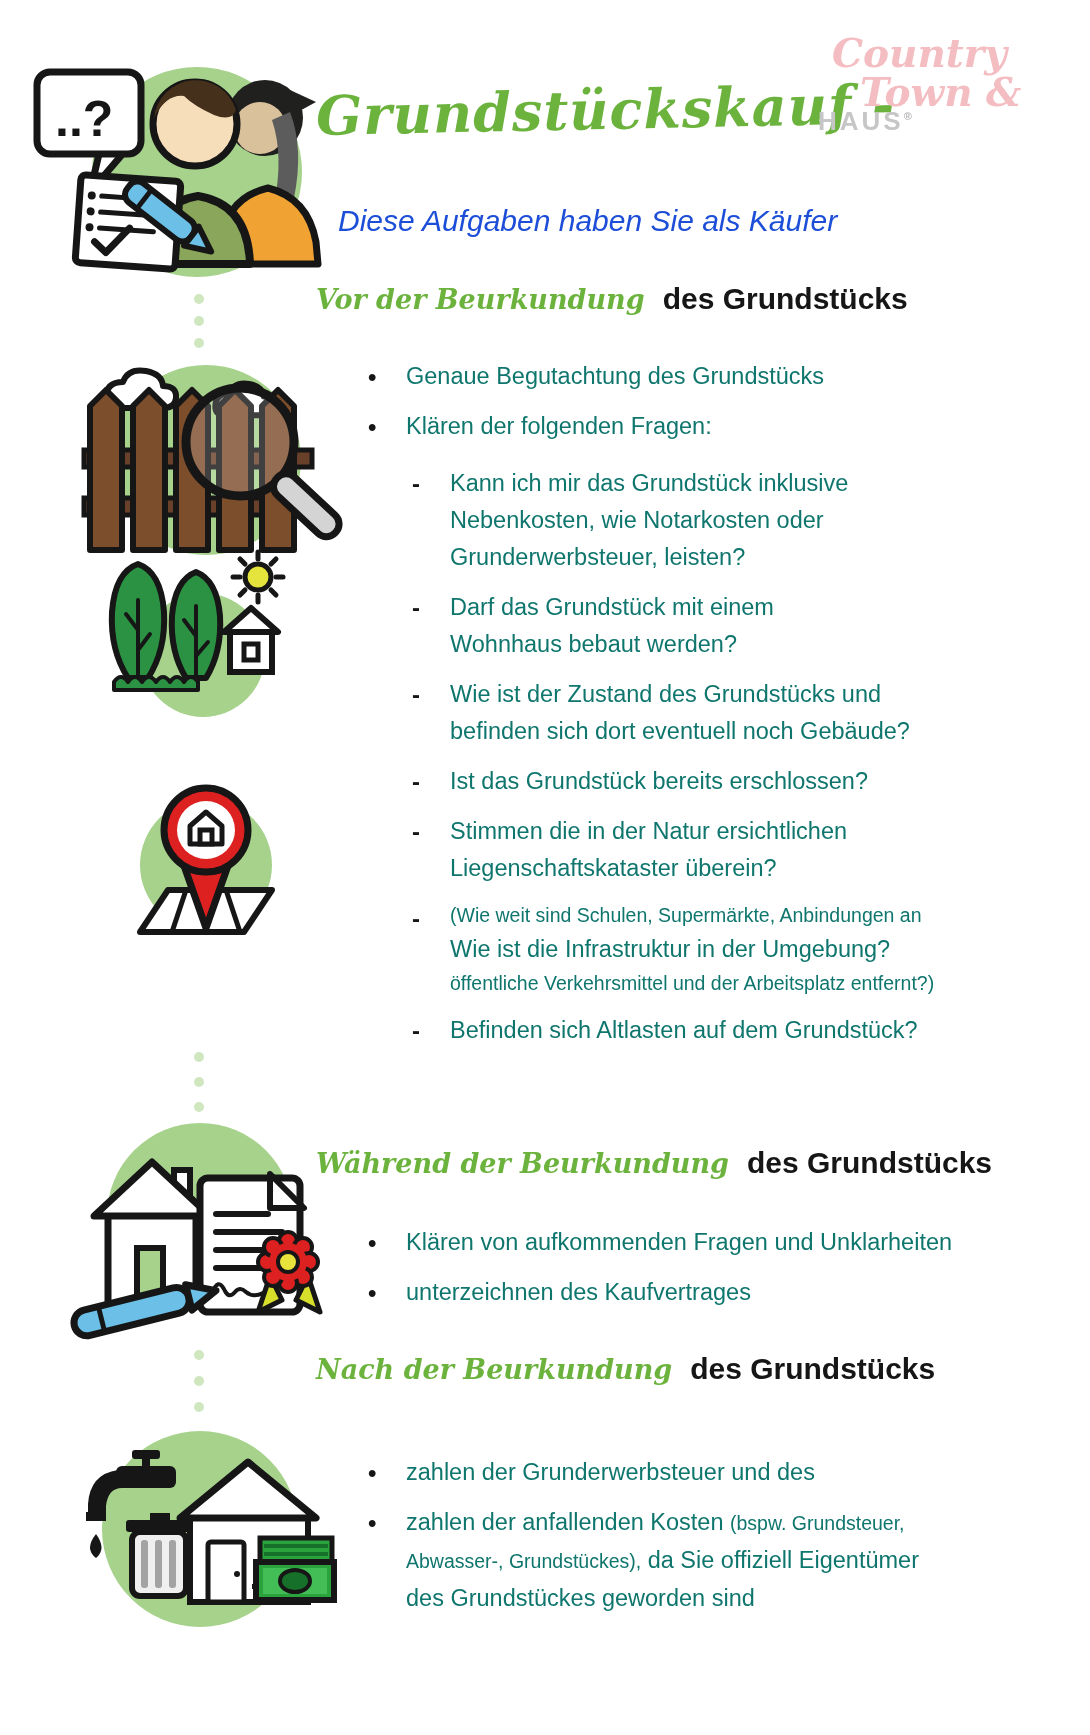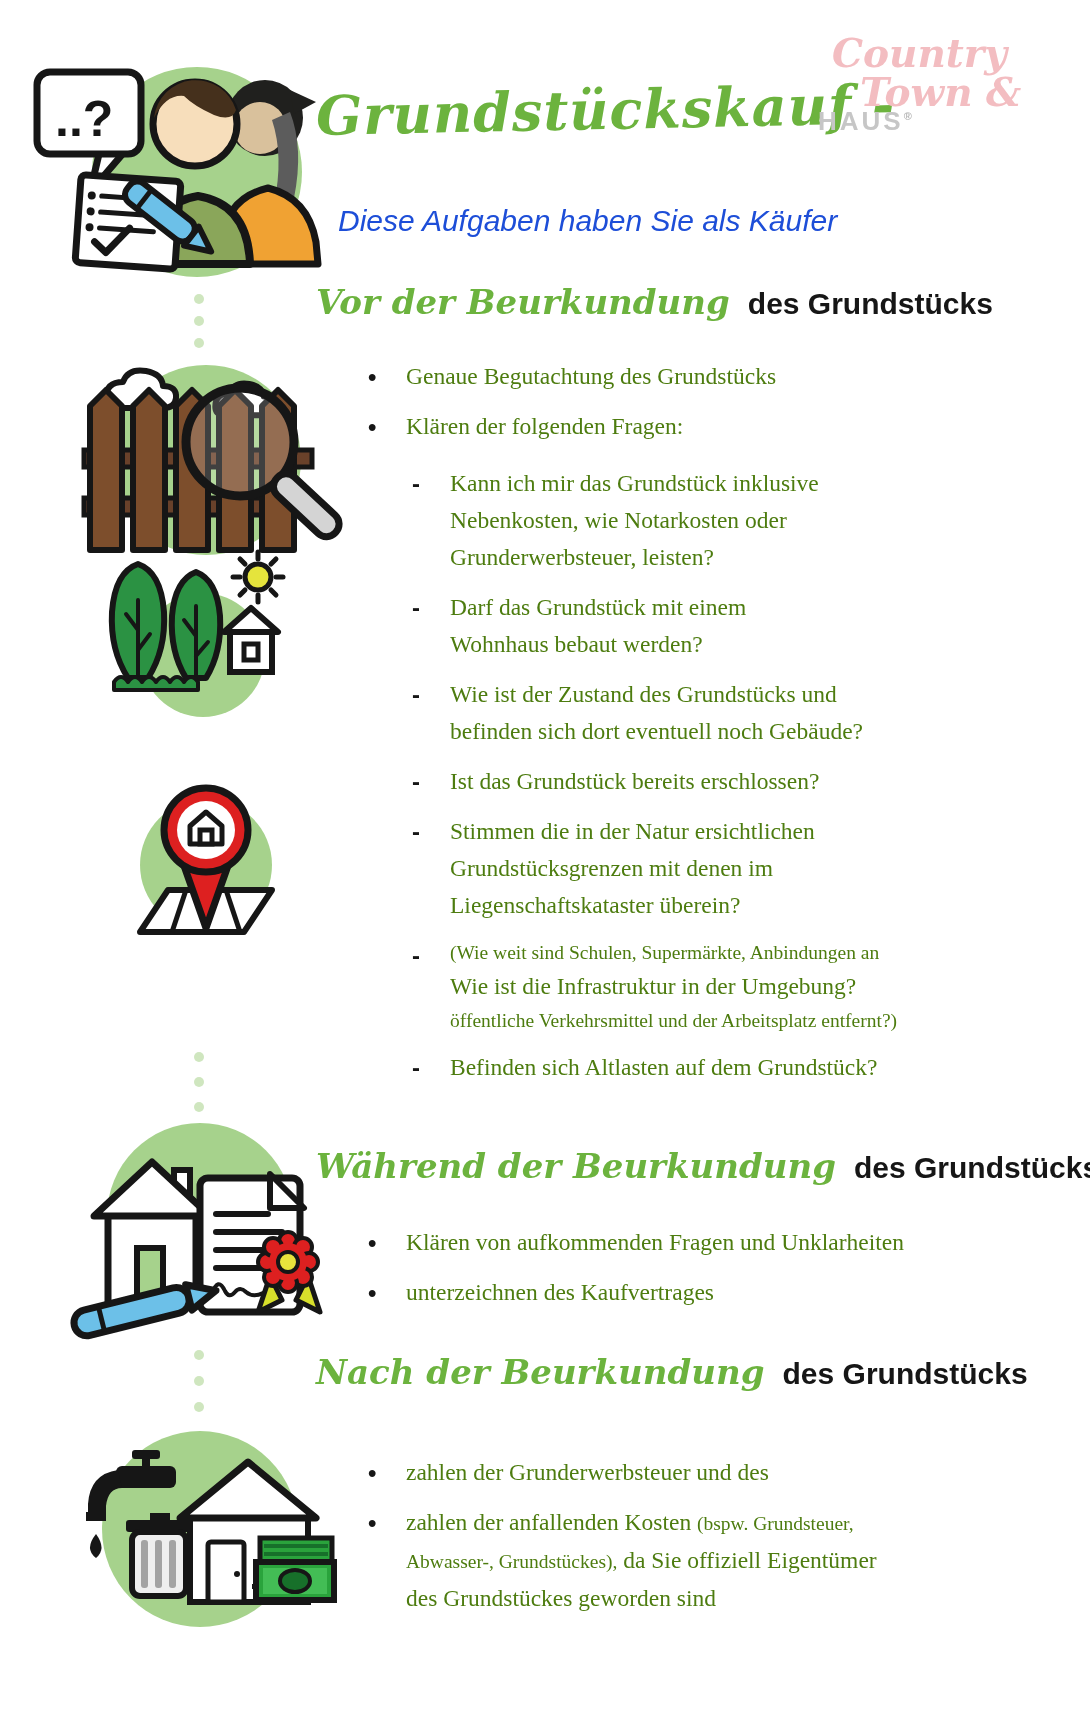--- a/index.html
+++ b/index.html
@@ -15,35 +15,35 @@
   
   #logo{position:absolute;left:818px;top:38px;width:260px;line-height:1;}
   .logo-script{font-family:"DejaVu Serif",serif;font-style:italic;font-weight:bold;color:#f3bdc1;font-size:39px;white-space:nowrap;}
   #logo-town{margin-left:42px;}
   #logo-country{margin-left:14px;margin-top:-4px;}
   #logo-haus{margin-top:-4px;font-size:26px;font-weight:bold;color:#c6c6c6;letter-spacing:3px;white-space:nowrap;}
   #logo-haus sup{font-size:11px;color:#b5b5b5;letter-spacing:0;}
 
   
   .sec-heading{position:absolute;left:316px;white-space:nowrap;}
-  .sec-heading .script{font-size:34px;}
+  .sec-heading .script{font-size:27px;}
   .sec-heading .suffix{font-size:30px;font-weight:bold;color:#161616;margin-left:18px;}
   #sec1-heading{top:282px;}
   #sec2-heading{top:1146px;}
   #sec3-heading{top:1352px;}
 
   
   .sec-body{position:absolute;left:368px;width:690px;}
   #sec1-body{top:358px;}
   #sec2-body{top:1224px;}
   #sec3-body{top:1454px;}
   .b-item{display:flex;margin-bottom:13px;}
   .marker{flex:none;width:38px;font-weight:bold;font-size:24px;line-height:37px;color:#161616;}
   .lines{min-width:0;}
-  .ln{font-size:23.5px;line-height:37px;white-space:nowrap;color:#4d7c0f;font-family:Liberation Serif, serif;}
+  .ln{font-size:23.5px;line-height:37px;white-space:nowrap;color:#0f766e;}
   .ln .sm, .ln.small{font-size:19.5px;}
   .ln.small{line-height:31px;}
   .q-list{margin-left:44px;margin-top:20px;}
 
   
   .dot{position:absolute;left:194px;width:10px;height:10px;border-radius:50%;background:#cfe6bf;}
 
   
   .icon-abs{position:absolute;}
   #icon-buyers{left:22px;top:52px;}
@@ -188,21 +188,20 @@
       <div class="b-item">
         <span class="marker">-</span>
         <div class="lines">
             <div class="ln">Ist das Grundstück bereits erschlossen?</div>
           </div>
       </div>
       <div class="b-item">
         <span class="marker">-</span>
         <div class="lines">
           <div class="ln">Stimmen die in der Natur ersichtlichen</div>
-          <div class="ln">Grundstücksgrenzen mit denen im</div>
           <div class="ln">Liegenschaftskataster überein?</div>
         </div>
       </div>
       <div class="b-item">
         <span class="marker">-</span>
         <div class="lines">
           <div class="ln small">(Wie weit sind Schulen, Supermärkte, Anbindungen an</div>
           <div class="ln">Wie ist die Infrastruktur in der Umgebung?</div>
           <div class="ln small">öffentliche Verkehrsmittel und der Arbeitsplatz entfernt?)</div>
         </div>

